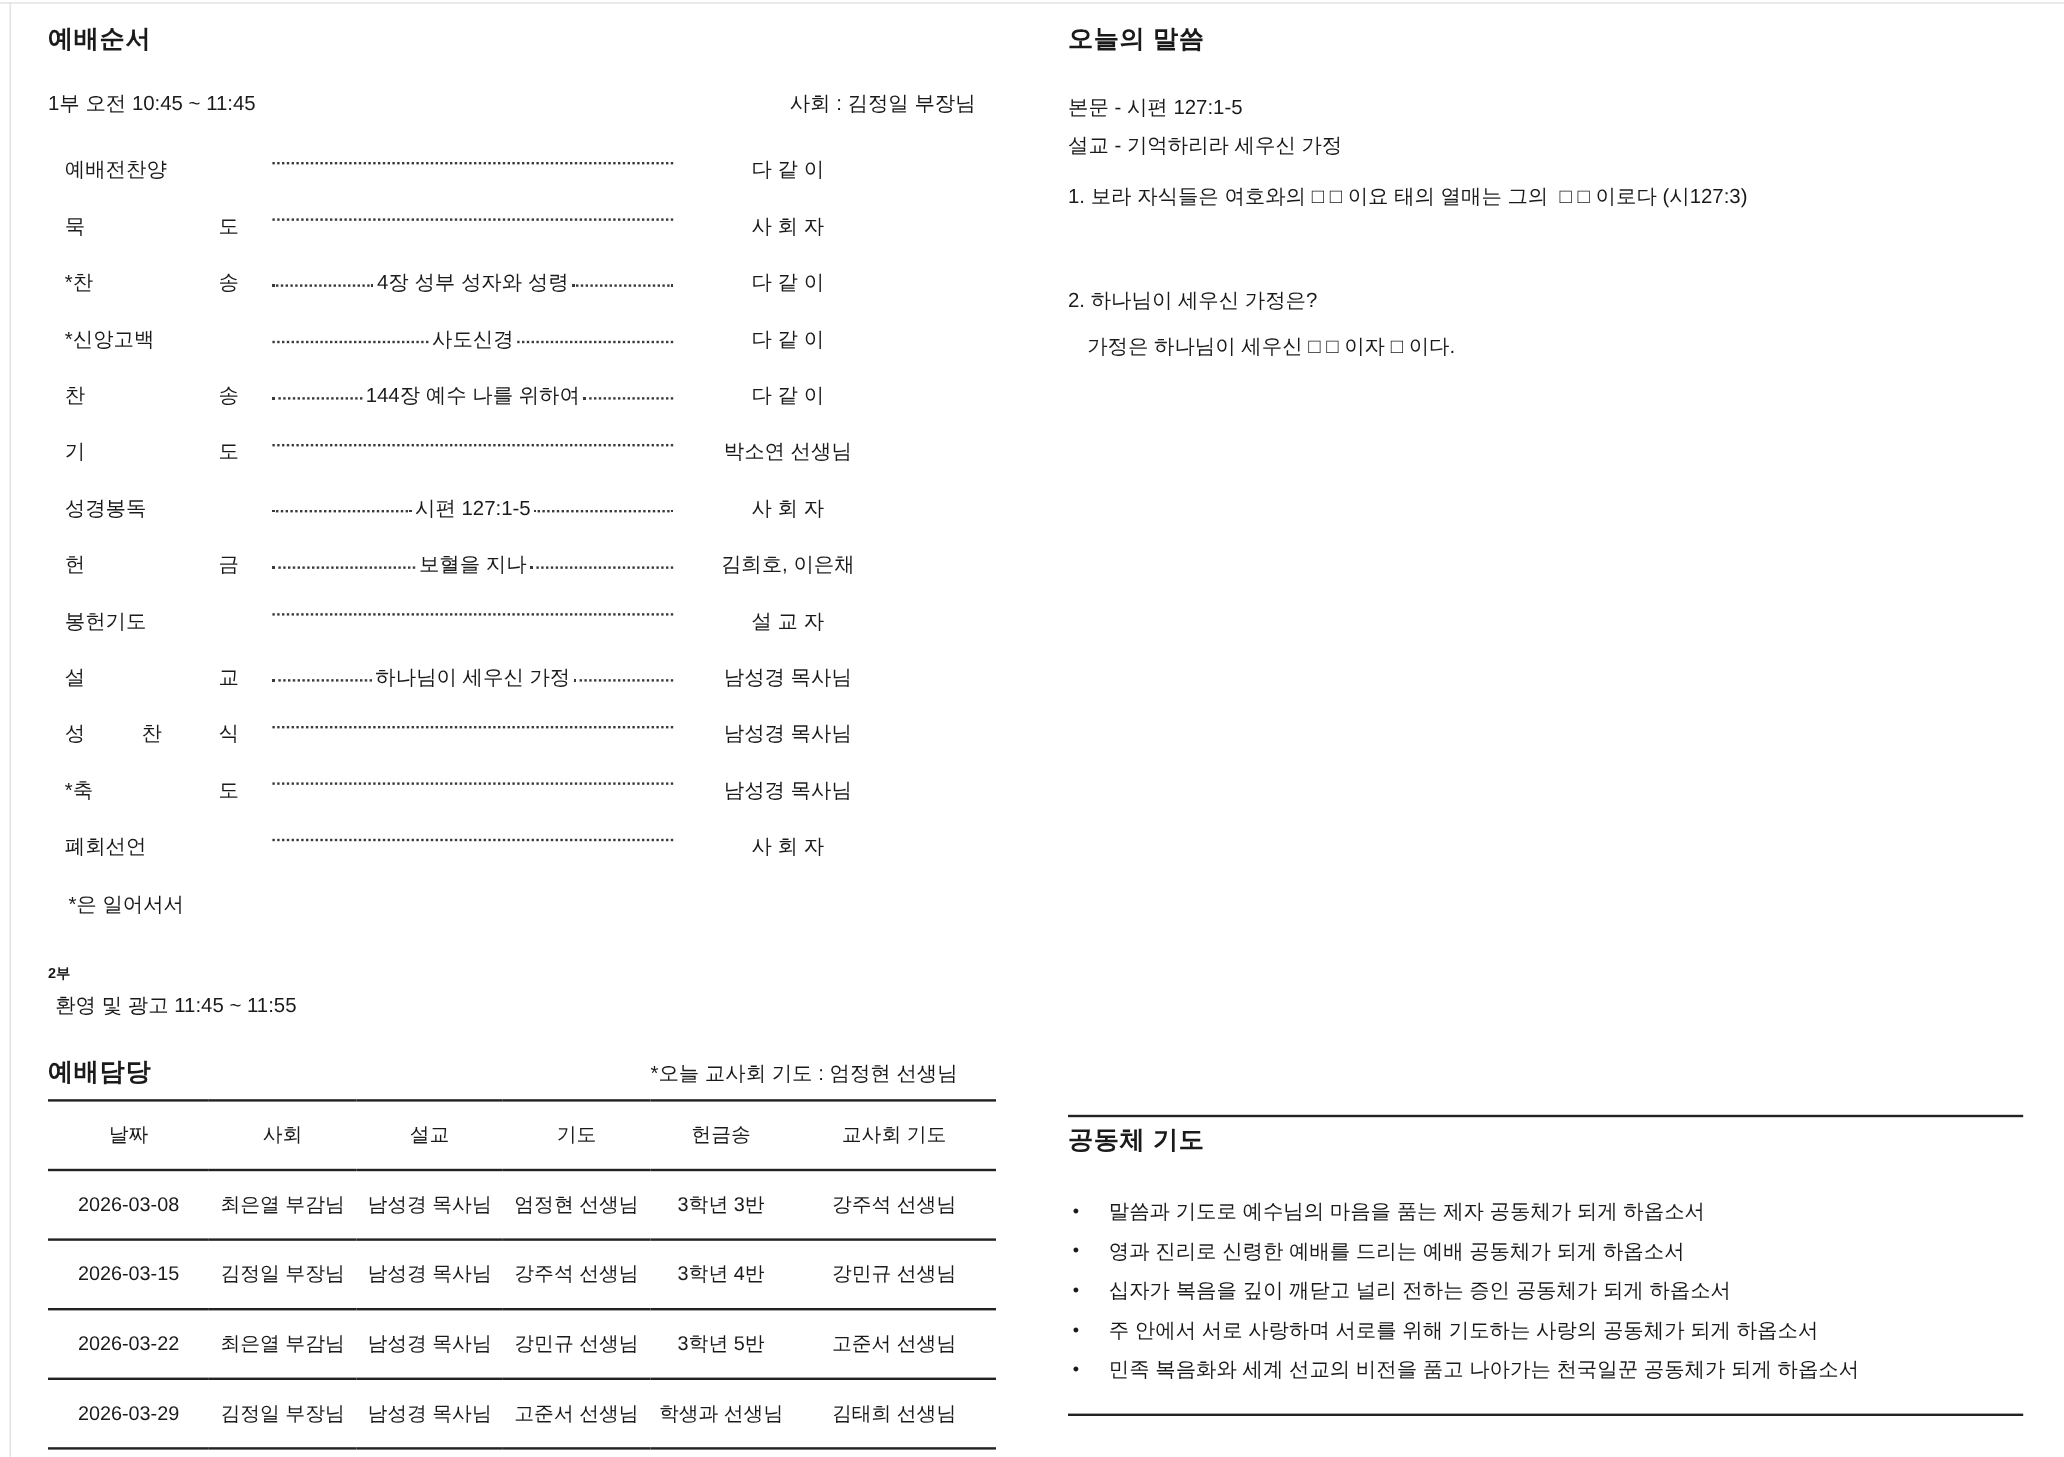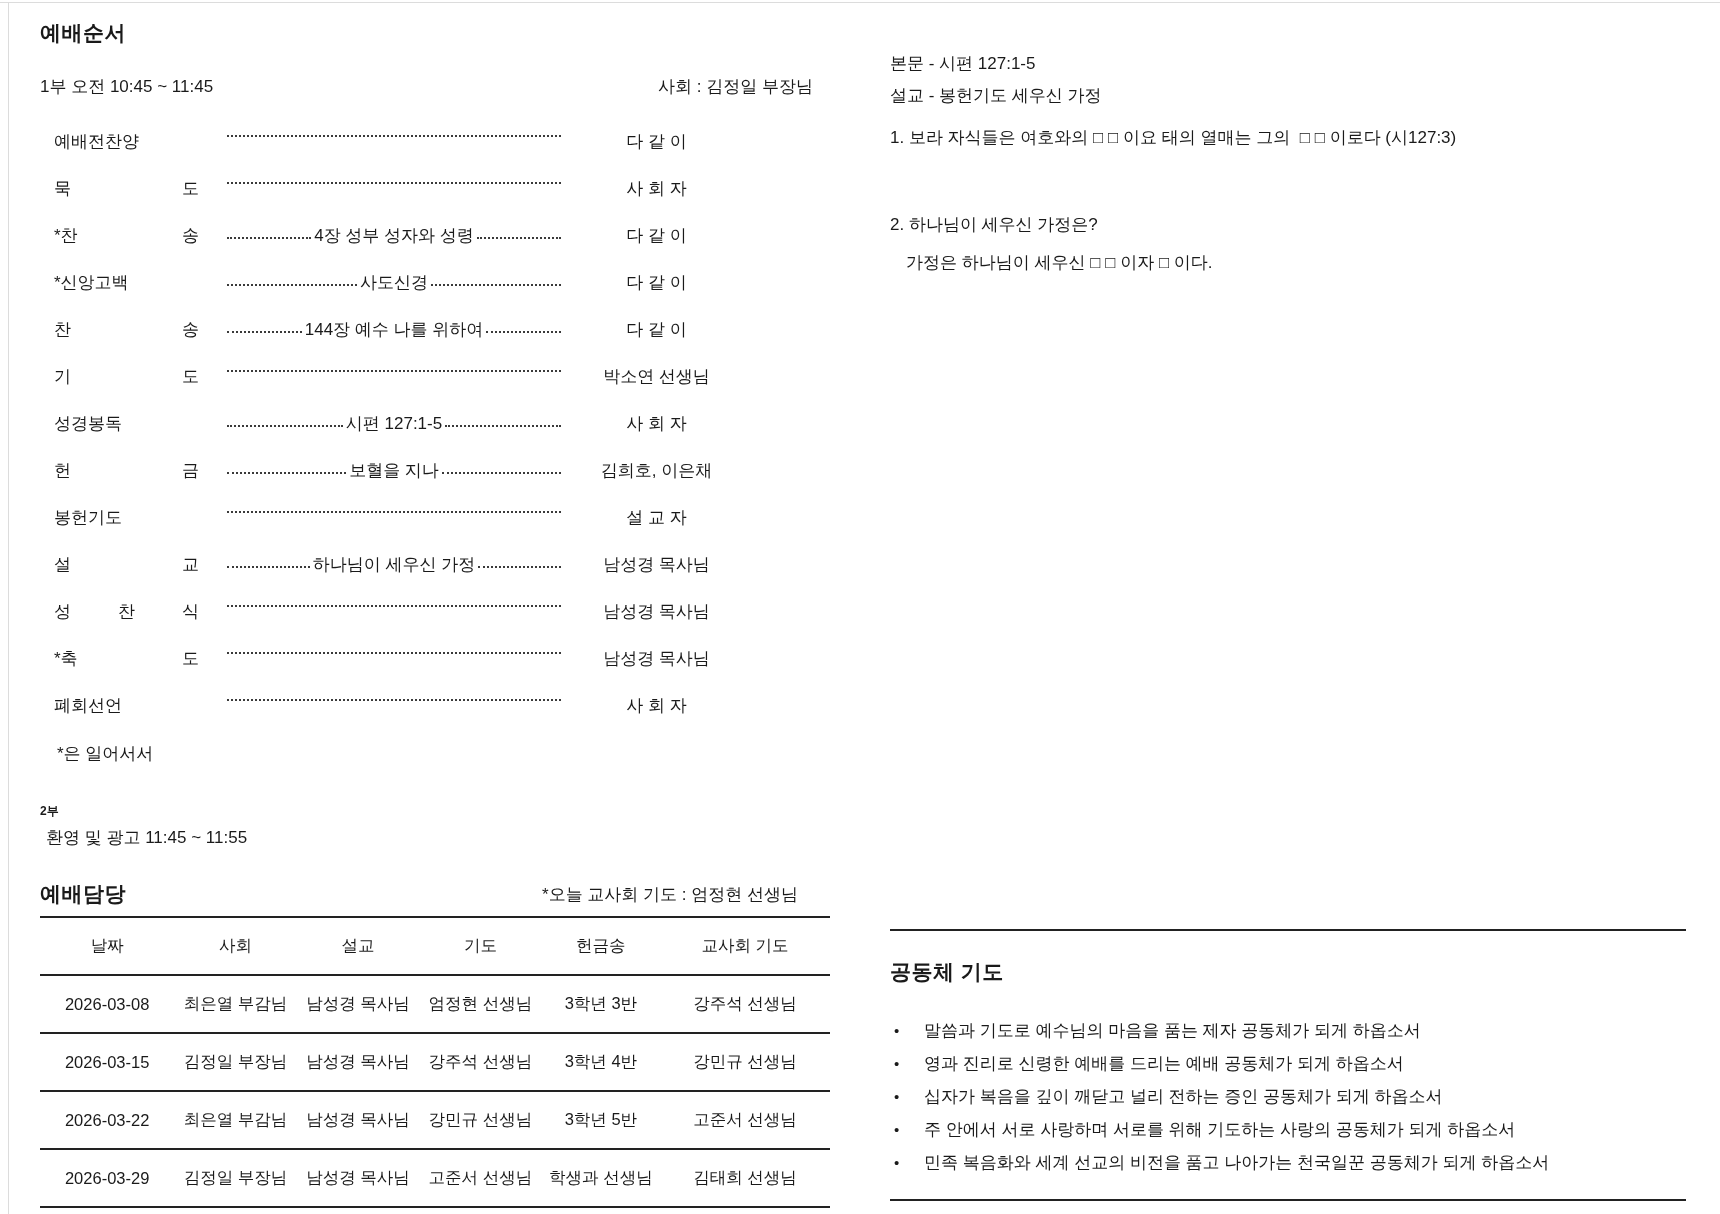--- a/index.html
+++ b/index.html
@@ -43,21 +43,21 @@
   
   .right-col { position:absolute; left:890px; top:20px; width:796px; height:1180px; }
   .word-line { font-size:17px; line-height:32px; white-space:pre-wrap; }
   .word-block1 { margin-top:28px; }
   .q1 { margin-top:10px; font-size:17px; line-height:32px; white-space:pre-wrap; }
   .q2 { margin-top:58px; font-size:17px; line-height:26px; }
   .q2-answer { margin-top:12px; margin-left:16px; font-size:17px; line-height:26px; white-space:pre-wrap; }
 
   .prayer-box { position:absolute; top:909px; left:0; width:796px;
                 border-top:2px solid #222; border-bottom:2px solid #222;
-                padding:28px 0 6px 0; box-sizing:border-box; }
+                padding:7px 0 6px 0; box-sizing:border-box; }
   .prayer-box .sec-title { line-height:26px; }
   ul.prayer { list-style:none; margin:29px 0 14px 0; padding:0; }
   ul.prayer li { display:flex; font-size:17px; line-height:33px; }
   .bullet { width:30px; text-align:left; padding-left:4px; flex:0 0 30px; font-size:15px; }
 </style>
 </head>
 <body>
 
 <div class="edge-top"></div>
 <div class="edge-left"></div>
@@ -235,24 +235,25 @@
           <td>남성경 목사님</td>
           <td>고준서 선생님</td>
           <td>학생과 선생님</td>
           <td>김태희 선생님</td>
         </tr>
       </tbody>
   </table>
 </section>
 
 <section class="right-col">
+  <h1 class="sec-title">오늘의 말씀</h1>
 
   <div class="word-block1">
     <div class="word-line">본문 - 시편 127:1-5</div>
-    <div class="word-line">설교 - 봉헌기도 세우신 가정</div>
+    <div class="word-line">설교 - 기억하리라 세우신 가정</div>
   </div>
 
   <div class="q1">1. 보라 자식들은 여호와의 □ □ 이요 태의 열매는 그의  □ □ 이로다 (시127:3)</div>
   <div class="q2">2. 하나님이 세우신 가정은?</div>
   <div class="q2-answer">가정은 하나님이 세우신 □ □ 이자 □ 이다.</div>
 
   <div class="prayer-box">
     <h2 class="sec-title">공동체 기도</h2>
     <ul class="prayer" id="prayer-list">
         <li>

